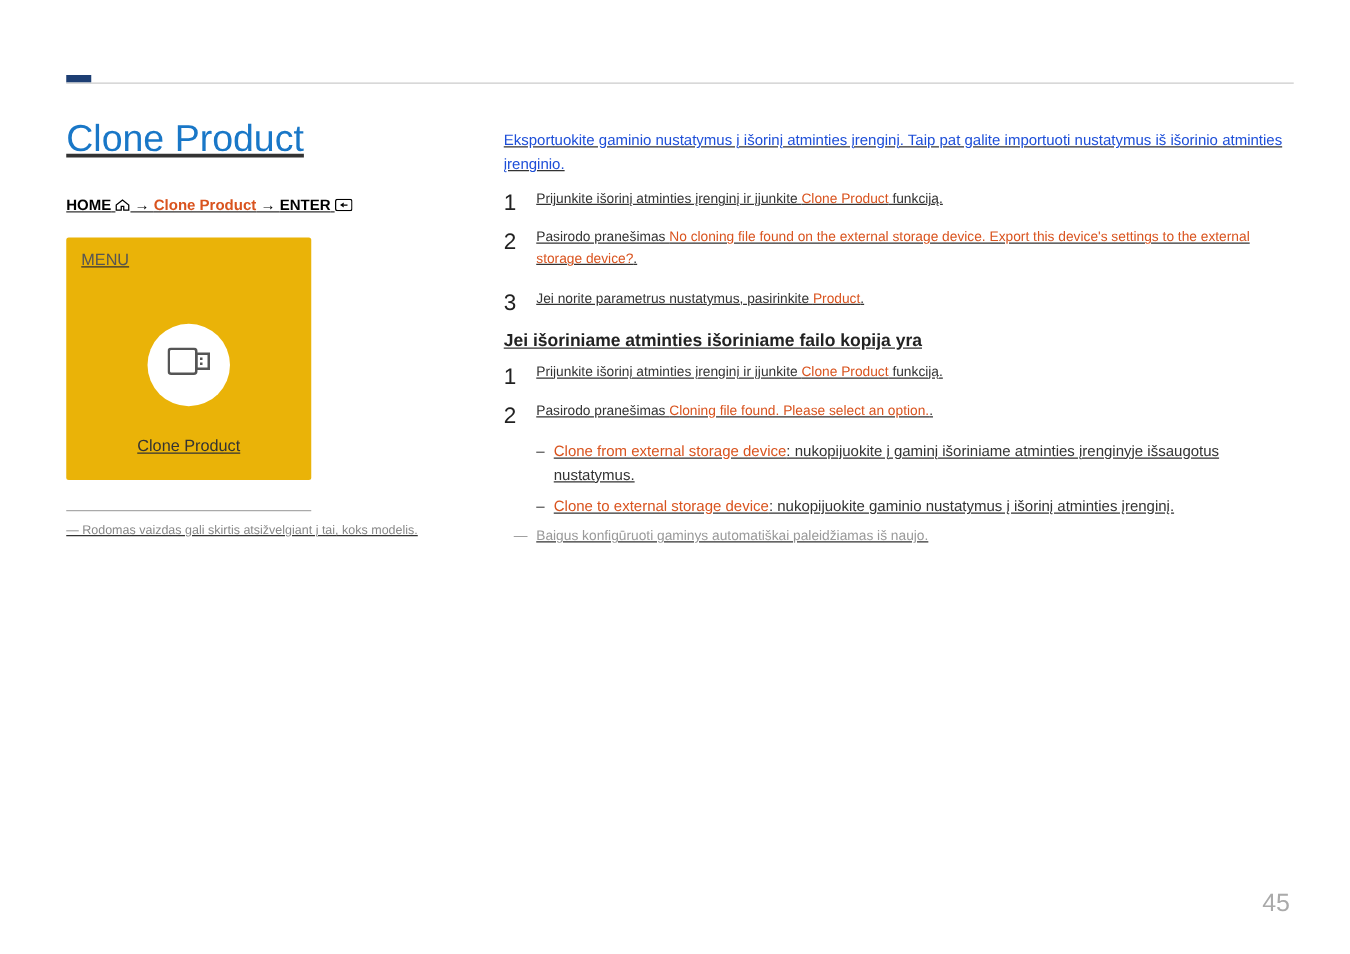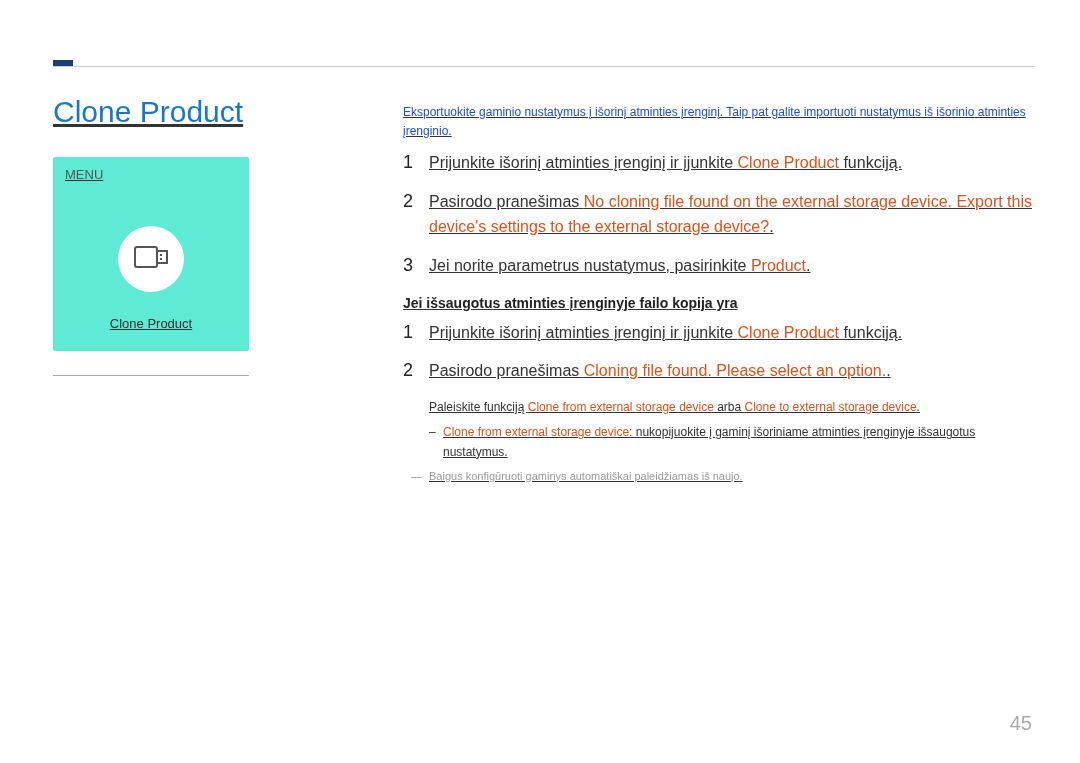--- a/index.html
+++ b/index.html
@@ -55,21 +55,21 @@
     color: #000;
     margin-bottom: 18px;
   }
   .breadcrumb .hl { color: #d9531e; }
   .icon-house, .icon-enter {
     display: inline-block;
     vertical-align: middle;
   }
   .preview {
     width: 196px;
-    background: #5eead4;
+    background: #eab308;
     padding-bottom: 20px;
     border-radius: 2px;
     margin-bottom: 16px;
   }
   .preview-header {
     font-size: 13px;
     color: #555;
     padding: 10px 12px 0 12px;
   }
   .preview-iconwrap {
@@ -116,21 +116,21 @@
     margin-bottom: 10px;
   }
   ol.steps {
     list-style: none;
     counter-reset: step;
   }
   ol.steps > li {
     counter-increment: step;
     position: relative;
     padding-left: 26px;
-    font-size: 16px;
+    font-size: 11px;
     line-height: 1.55;
     color: #333;
     margin-bottom: 14px;
   }
   ol.steps > li::before {
     content: counter(step);
     position: absolute;
     left: 0;
     top: -2px;
     font-size: 18px;
@@ -180,70 +180,88 @@
 </head>
 <body>
 
 <div class="topbar"></div>
 <div class="rule"></div>
 
 <div class="content">
   <div class="left">
     <h1>Clone Product</h1>
 
+    <div class="breadcrumb">
+      <span>HOME</span>
+      <span class="icon-house">
+        <svg width="12" height="10" viewBox="0 0 12 10">
+            <path d="M1 5 L6 1 L11 5 L11 9 L7 9 L7 6 L5 6 L5 9 L1 9 Z" fill="none" stroke="#000" stroke-width="1"></path>
+          </svg>
+      </span>
+      → <span class="hl">Clone Product</span>
+      → <span>ENTER</span>
+      <span class="icon-enter">
+        <svg width="14" height="10" viewBox="0 0 14 10">
+            <rect x="0.5" y="0.5" width="13" height="9" rx="1.5" fill="none" stroke="#000"></rect>
+            <path d="M4 5 L7 3 L7 7 Z" fill="#000"></path>
+            <path d="M7 5 L10 5" stroke="#000"></path>
+          </svg>
+      </span>
+    </div>
 
     <div class="preview">
       <div class="preview-header">MENU</div>
       <div class="preview-iconwrap">
         <div class="circle">
           <span>
             <svg width="34" height="22" viewBox="0 0 34 22">
               <rect x="1" y="1" width="22" height="20" rx="2" fill="none" stroke="#555" stroke-width="2"></rect>
               <rect x="23" y="5" width="10" height="12" fill="none" stroke="#555" stroke-width="2"></rect>
               <rect x="26" y="8" width="2" height="2" fill="#555"></rect>
               <rect x="26" y="12" width="2" height="2" fill="#555"></rect>
             </svg>
           </span>
         </div>
       </div>
       <div class="preview-label">Clone Product</div>
     </div>
 
     <div class="left-sep"></div>
+    <div class="note">― Rodomas vaizdas gali skirtis atsižvelgiant į tai, koks modelis.</div>
   </div>
 
   <div class="right">
     <p class="intro">Eksportuokite gaminio nustatymus į išorinį atminties įrenginį. Taip pat galite importuoti nustatymus iš išorinio atminties įrenginio.</p>
 
     <ol class="steps">
       <li>
         <span>Prijunkite išorinį atminties įrenginį ir įjunkite </span><span class="hl">Clone Product</span><span> funkciją.</span>
       </li>
       <li>
         <span>Pasirodo pranešimas </span><span class="hl">No cloning file found on the external storage device. Export this device's settings to the external storage device?</span><span>.</span>
       </li>
       <li>
         <span>Jei norite parametrus nustatymus, pasirinkite </span><span class="hl">Product</span><span>.</span>
       </li>
     </ol>
 
-    <h2>Jei išsaugotus atminties įrenginyje failo kopija yra</h2>
+    <h2>Jei išoriniame atminties išoriniame failo kopija yra</h2>
     <ol class="steps">
       <li>
         <span>Prijunkite išorinį atminties įrenginį ir įjunkite </span><span class="hl">Clone Product</span><span> funkciją.</span>
       </li>
       <li>
         <span>Pasirodo pranešimas </span><span class="hl">Cloning file found. Please select an option.</span><span>.</span>
       </li>
     </ol>
-    <div class="sub">
-      <span>Paleiskite funkciją </span><span class="hl">Clone from external storage device</span><span> arba </span><span class="hl">Clone to external storage device</span><span>.</span>
-    </div>
     <div class="sub">
       <div class="sub-item">
         <span class="hl">Clone from external storage device</span><span>: nukopijuokite į gaminį išoriniame atminties įrenginyje išsaugotus nustatymus.</span>
+      </div>
+      <div class="sub-item">
+        <span class="hl">Clone to external storage device</span><span>: nukopijuokite gaminio nustatymus į išorinį atminties įrenginį.</span>
       </div>
     </div>
     <div class="footnote">Baigus konfigūruoti gaminys automatiškai paleidžiamas iš naujo.</div>
   </div>
 </div>
 
 <div class="pagenum">45</div>
 
 </body></html>

